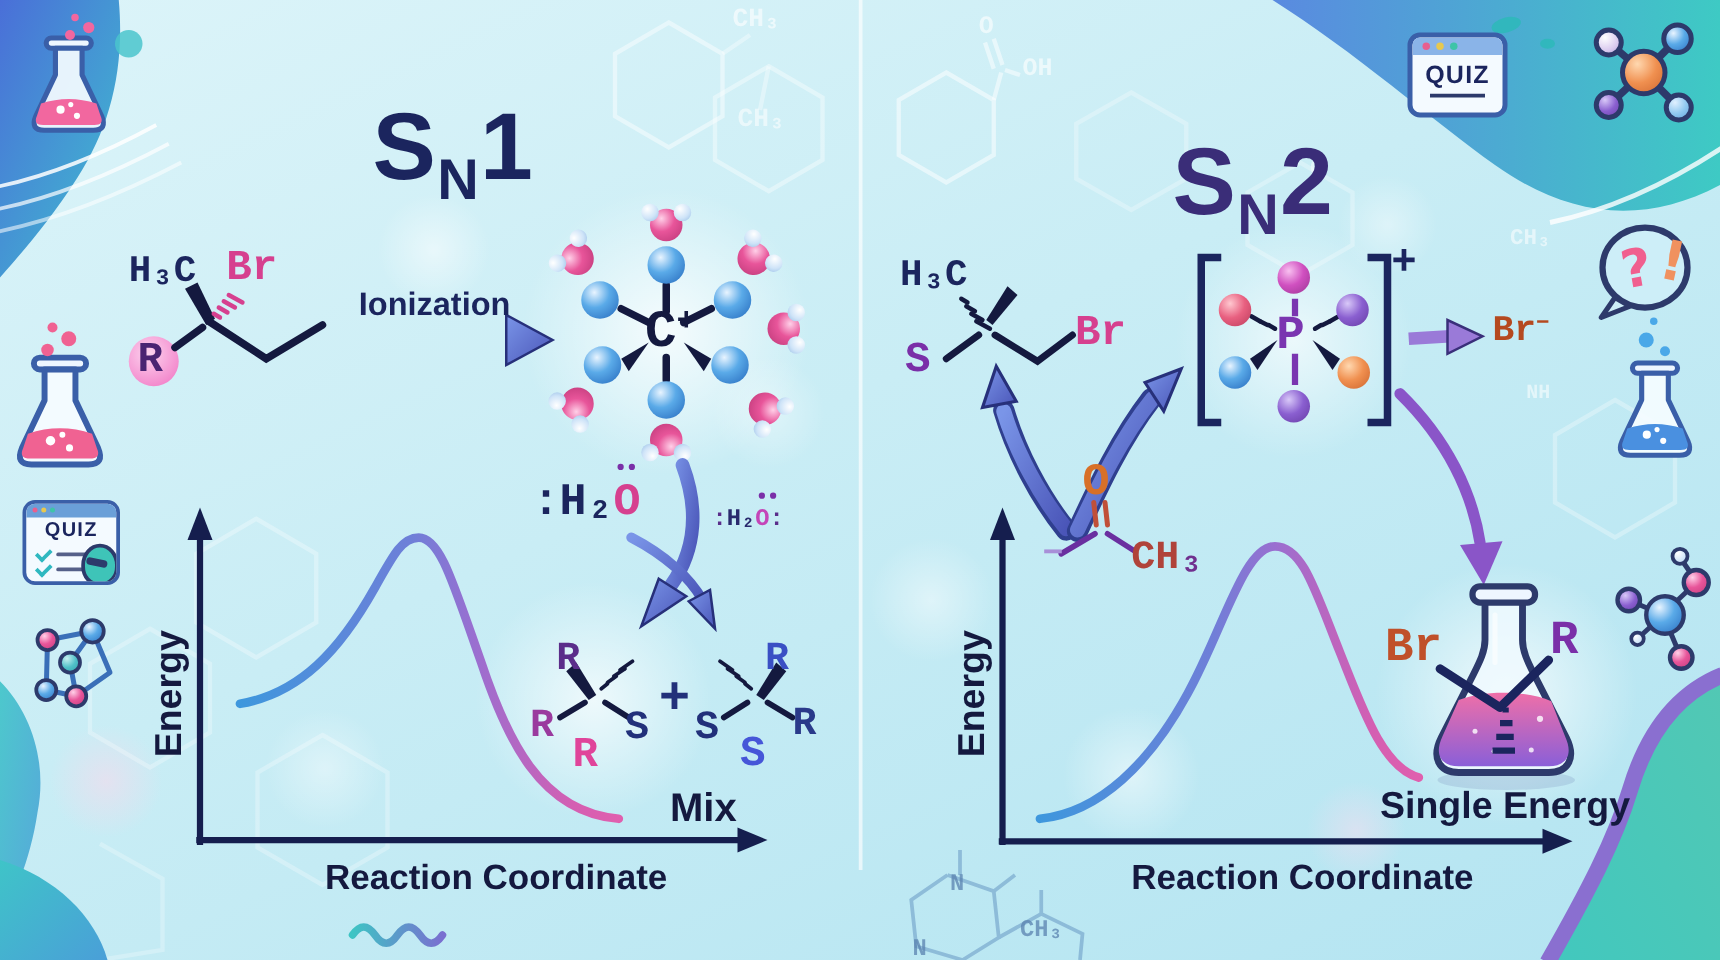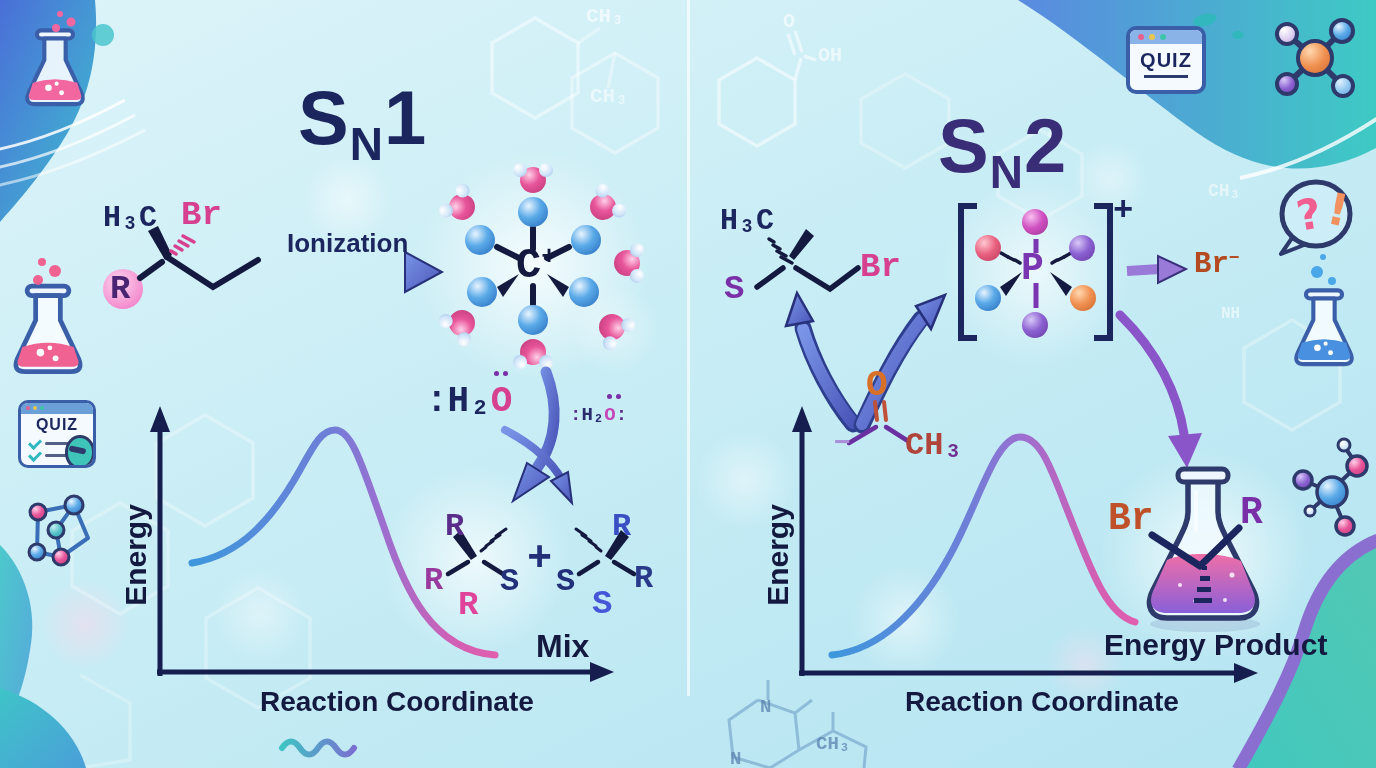--- a/index.html
+++ b/index.html
@@ -468,21 +468,21 @@
   <div class="t chem" style="left:1194px;top:250px;font-size:29px;color:#b5491f;">
     <span>Br</span><span class="sup">−</span>
   </div>
   <div class="t chem" style="left:866px;top:368px;font-size:36px;color:#d87028;">O</div>
   <div class="t chem" style="left:834px;top:430px;font-size:28px;color:#a88fd8;">−</div>
   <div class="t chem" style="left:905px;top:430px;font-size:32px;">
     <span style="color:#b0433a;">CH</span><span style="color:#70308f;">₃</span>
   </div>
   <div class="t chem" style="left:1108px;top:500px;font-size:38px;color:#c0502a;">Br</div>
   <div class="t chem" style="left:1240px;top:494px;font-size:38px;color:#7a2fa8;">R</div>
-  <div class="t" style="left:1104px;top:630px;font-size:30px;color:#14193f;">Energy Product</div>
+  <div class="t" style="left:1104px;top:630px;font-size:30px;color:#14193f;">Single Energy</div>
 
   <div class="t vlabel" style="left:698px;top:540px;width:160px;text-align:center;font-size:30px;color:#14193f;">Energy</div>
   <div class="t" style="left:905px;top:688px;font-size:28px;color:#14193f;">Reaction Coordinate</div>
 
   <div class="quizbox" style="left:1126px;top:26px;width:72px;height:60px;">
     <div class="quizhead" style="height:14px;">
         <span class="dots"></span>
       </div>
     <div class="quizlabel" style="font-size:20px;margin-top:5px;">QUIZ</div>
     <div class="quizline" style="width:44px;height:3px;"></div>

